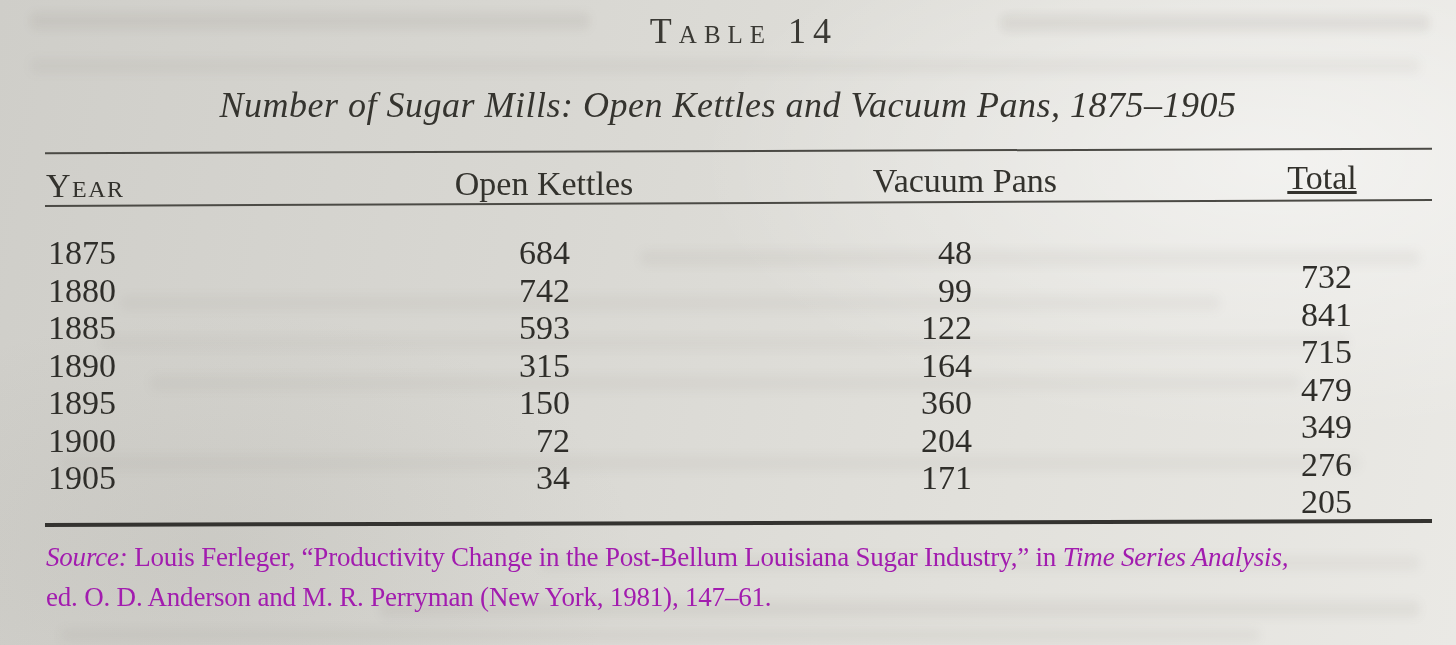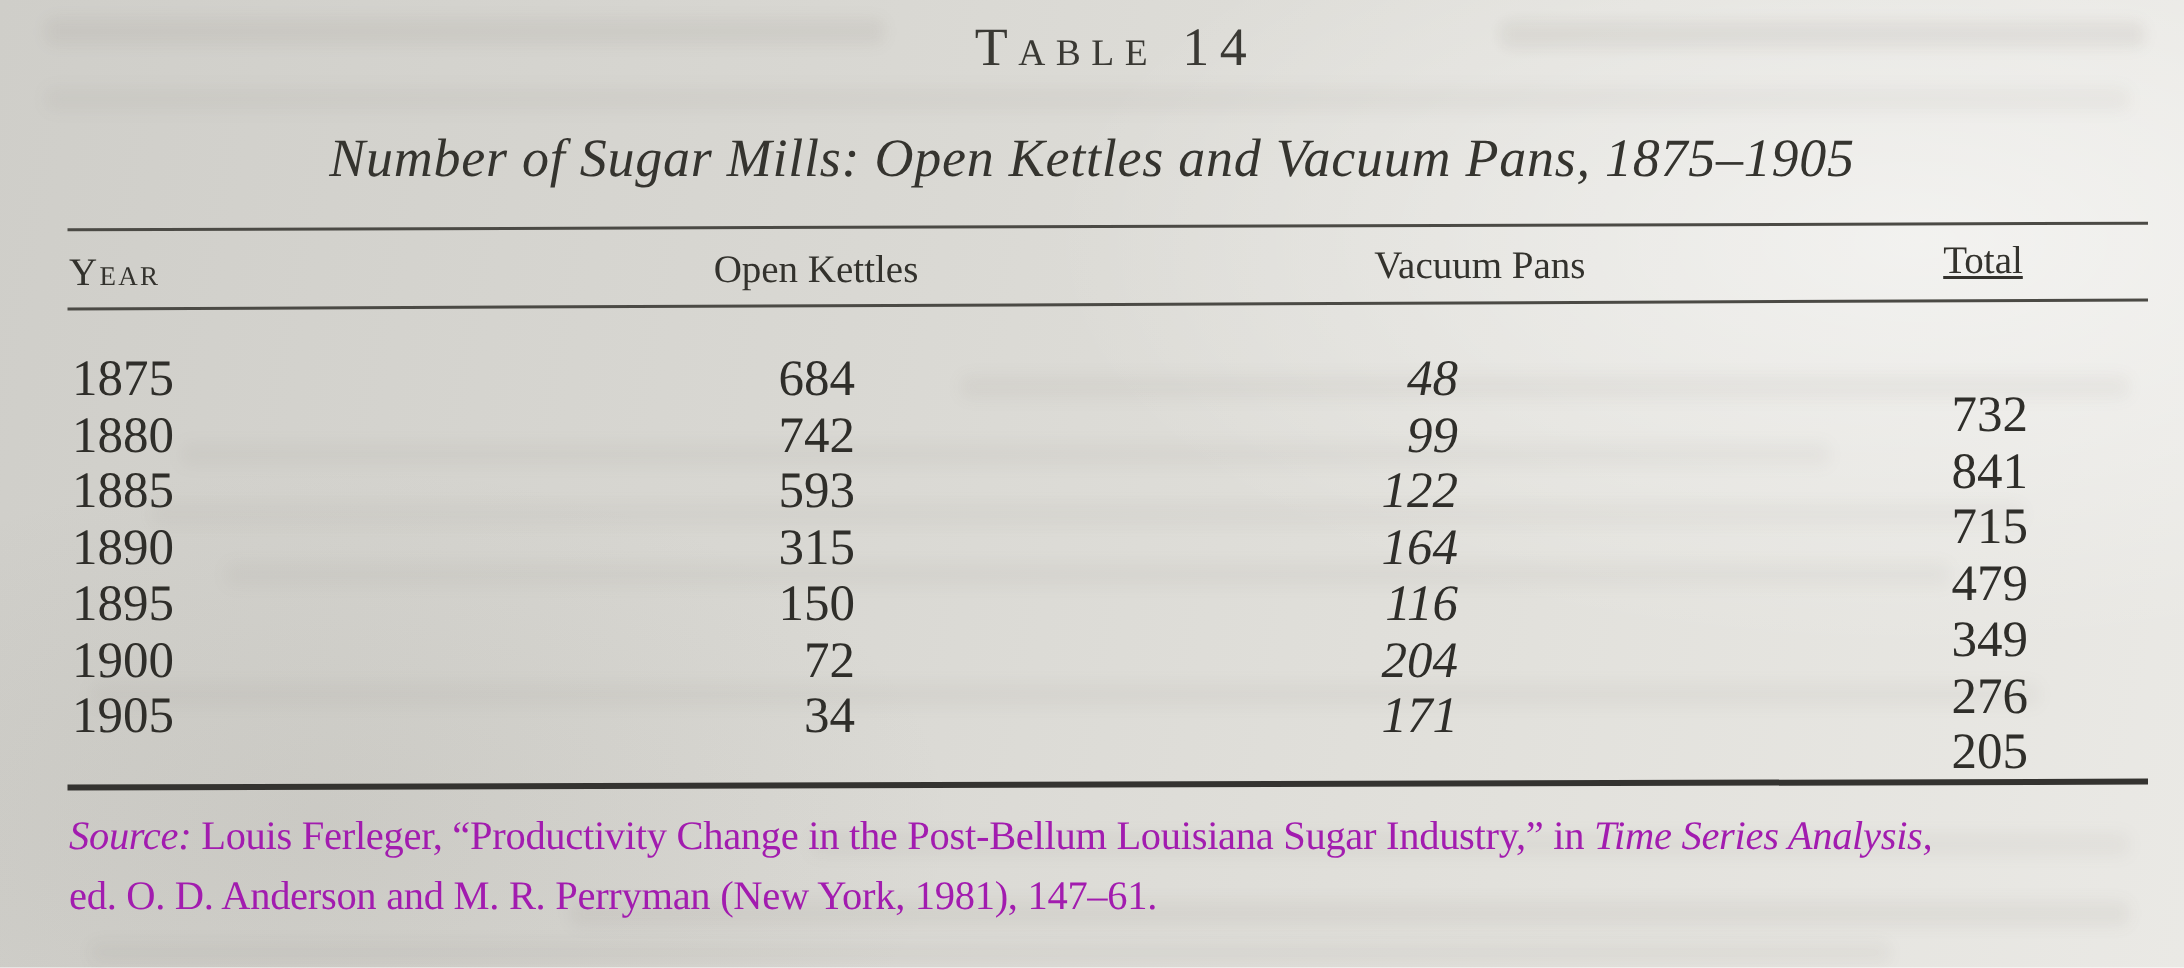--- a/index.html
+++ b/index.html
@@ -52,21 +52,21 @@
     position: absolute;
     left: 45px; width: 1387px; height: 2px;
     background: #4b4a45;
   }
   .rule-top    { top: 150px; transform: rotate(-0.18deg); }
   .rule-header { top: 202px; transform: rotate(-0.25deg); }
   .rule-bottom { top: 521px; height: 4px; background: #343330; transform: rotate(-0.16deg); }
 
   .col-header {
     position: absolute;
-    font-size: 26px;
+    font-size: 34px;
     color: #33322d;
     white-space: nowrap;
   }
   .hdr-year  { left: 46px;  top: 167px; font-variant: small-caps; letter-spacing: 1.5px; }
   .hdr-ok    { left: 444px; top: 165px; width: 200px; text-align: center; }
   .hdr-vp    { left: 857px; top: 162px; width: 200px; text-align: right; }
   .hdr-total { left: 1222px;top: 159px; width: 200px; text-align: center; text-decoration: underline; }
 
   .rows {
     position: absolute;
@@ -74,21 +74,21 @@
   }
   .row { position: relative; height: 37.5px; }
   .row span {
     position: absolute;
     top: 0; line-height: 37.5px;
     font-size: 34px;
     white-space: nowrap;
   }
   .cell-year  { left: 3px; }
   .cell-ok    { left: 325px;  width: 200px; text-align: right; }
-  .cell-vp    { left: 727px;  width: 200px; text-align: right; font-style: italic; }
+  .cell-vp    { left: 727px;  width: 200px; text-align: right; }
   .cell-total { left: 1107px; width: 200px; text-align: right; margin-top: 24px; }
 
   .source {
     position: absolute;
     left: 46px; top: 537px; width: 1392px;
     font-size: 27px;
     line-height: 40px;
     letter-spacing: -0.2px;
     color: #a21caf;
   }
@@ -145,21 +145,21 @@
     </div>
     <div class="row">
       <span class="cell-year">1890</span>
       <span class="cell-ok">315</span>
       <span class="cell-vp">164</span>
       <span class="cell-total">479</span>
     </div>
     <div class="row">
       <span class="cell-year">1895</span>
       <span class="cell-ok">150</span>
-      <span class="cell-vp">116</span>
+      <span class="cell-vp">360</span>
       <span class="cell-total">349</span>
     </div>
     <div class="row">
       <span class="cell-year">1900</span>
       <span class="cell-ok">72</span>
       <span class="cell-vp">204</span>
       <span class="cell-total">276</span>
     </div>
     <div class="row">
       <span class="cell-year">1905</span>

